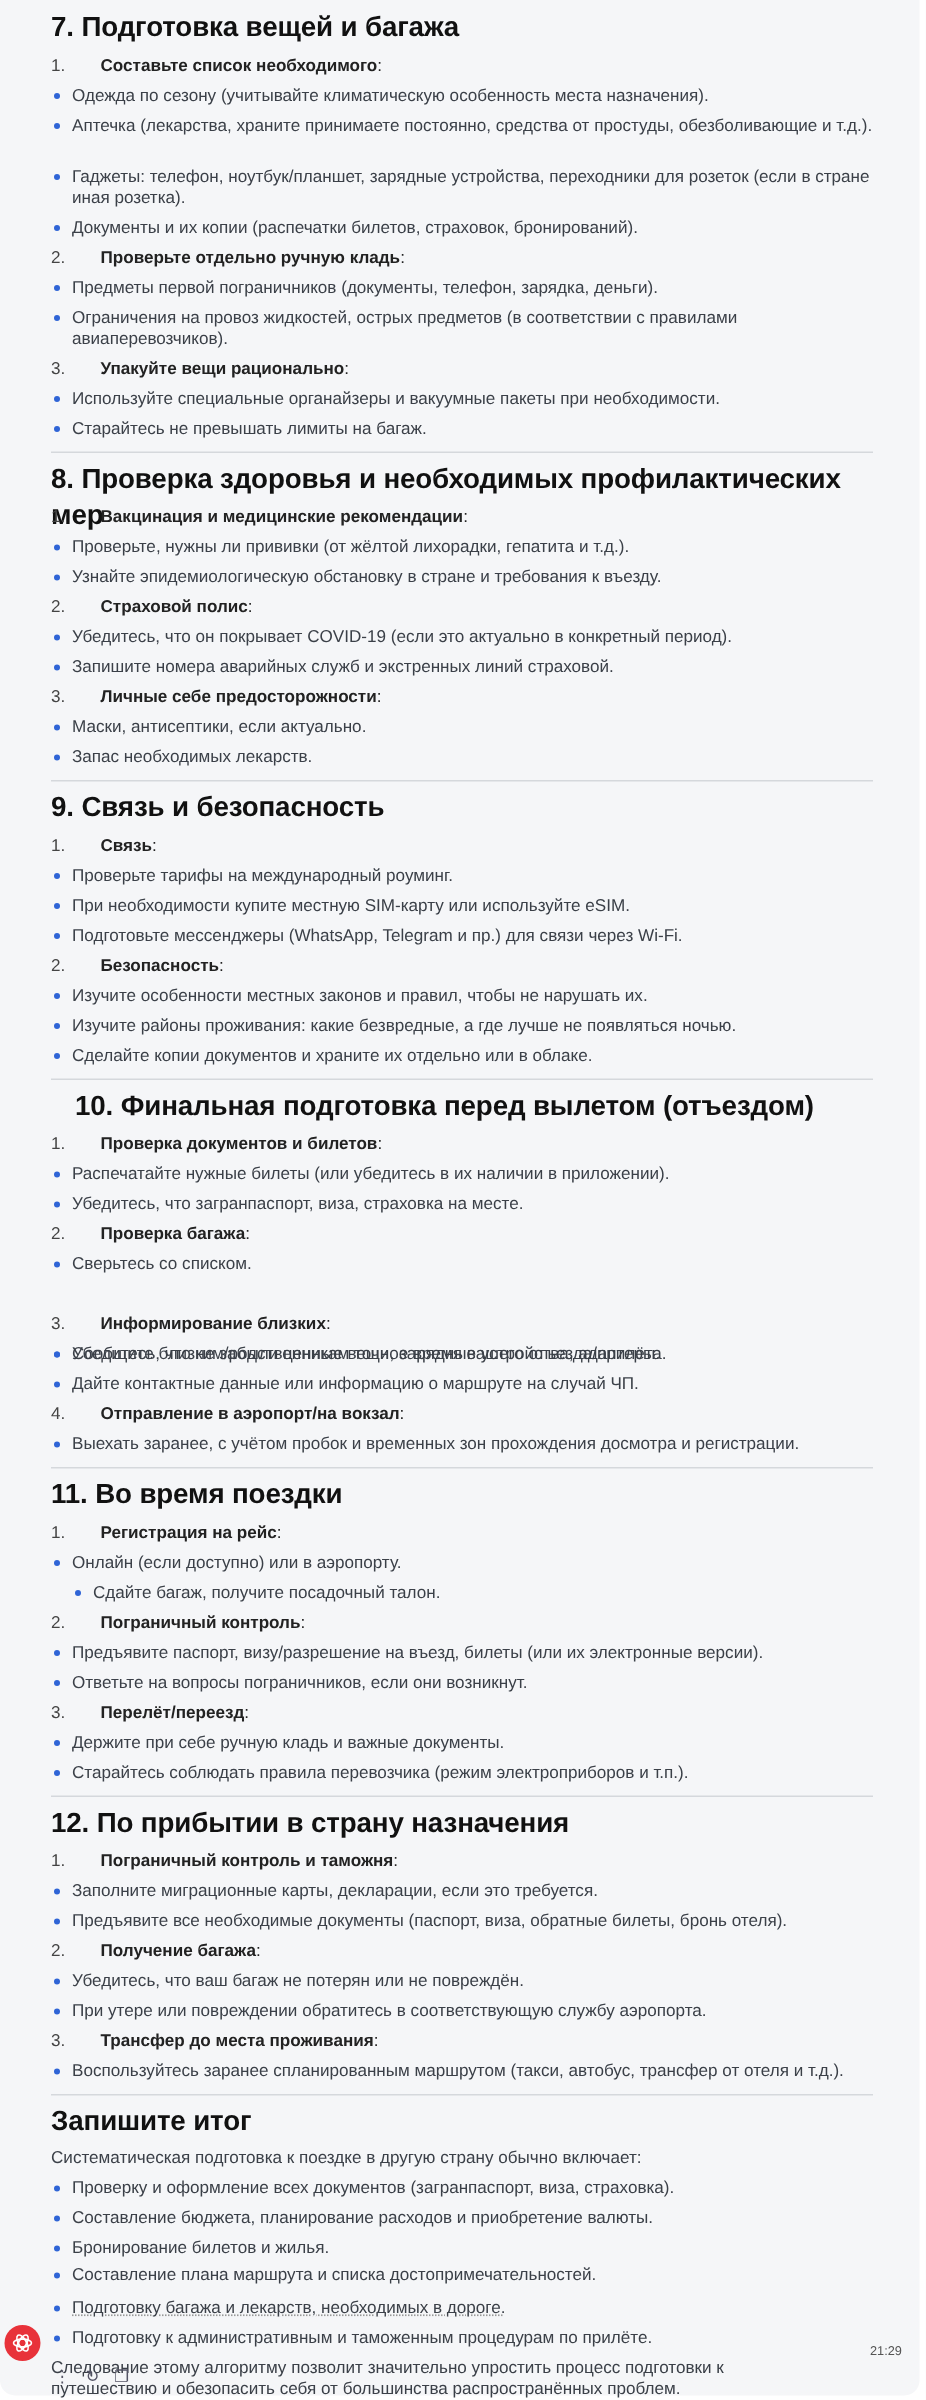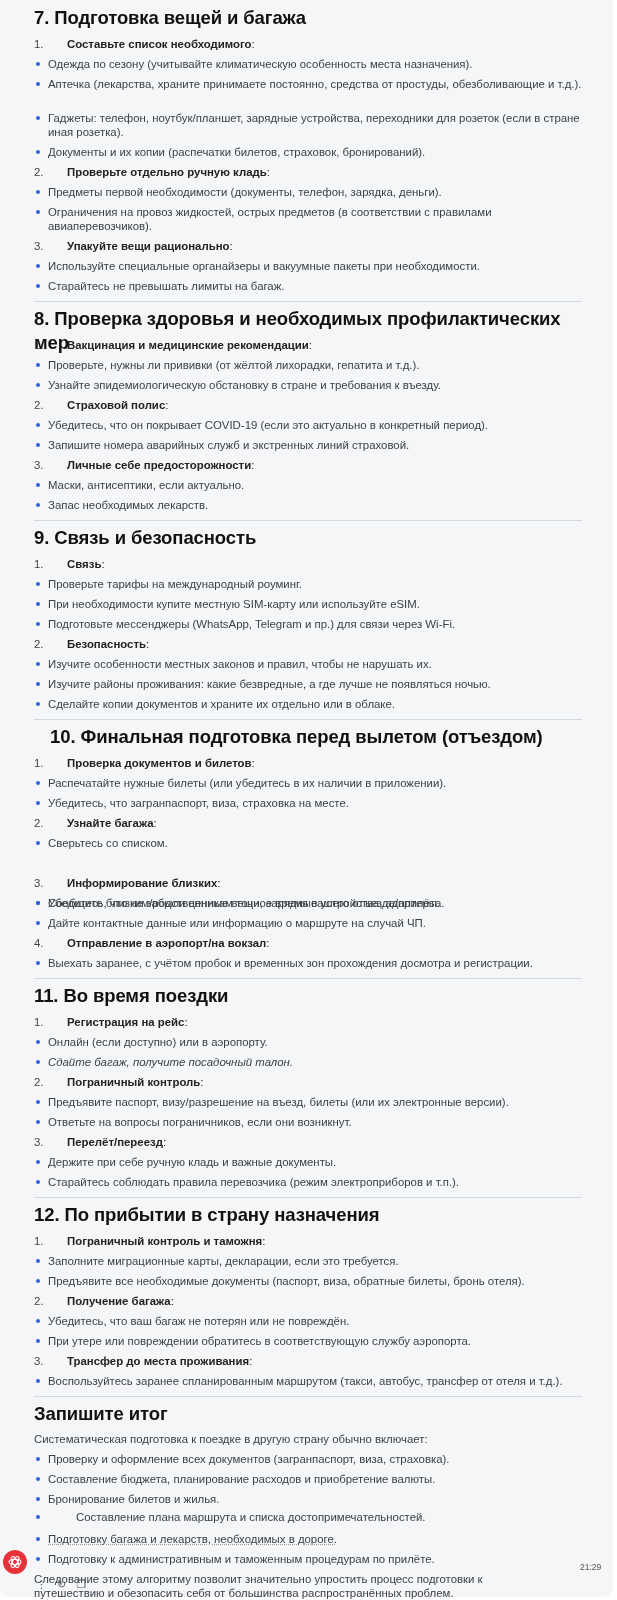--- a/index.html
+++ b/index.html
@@ -53,21 +53,21 @@
       <span class="dot"></span>
       <span class="txt">Документы и их копии (распечатки билетов, страховок, бронирований).</span>
     </div>
     <div class="num-item" style="position: absolute; top: 165px; left: 0px; width: 548px;">
       <span class="n">2.</span>
       <span class="t">Проверьте отдельно ручную кладь</span>
       <span class="colon">:</span>
     </div>
     <div class="bul" style="position: absolute; top: 185px; left: 0px; width: 548px;">
       <span class="dot"></span>
-      <span class="txt">Предметы первой необходимости (документы, телефон, зарядка, деньги).</span>
+      <span class="txt">Предметы первой пограничников (документы, телефон, зарядка, деньги).</span>
     </div>
     <div class="bul" style="position: absolute; top: 205px; left: 0px; width: 548px;">
       <span class="dot"></span>
       <span class="txt">Ограничения на провоз жидкостей, острых предметов (в соответствии с правилами авиаперевозчиков).</span>
     </div>
     <div class="num-item" style="position: absolute; top: 239px; left: 0px; width: 548px;">
       <span class="n">3.</span>
       <span class="t">Упакуйте вещи рационально</span>
       <span class="colon">:</span>
     </div>
@@ -166,21 +166,21 @@
     <div class="bul" style="position: absolute; top: 776px; left: 0px; width: 548px;">
       <span class="dot"></span>
       <span class="txt">Распечатайте нужные билеты (или убедитесь в их наличии в приложении).</span>
     </div>
     <div class="bul" style="position: absolute; top: 796px; left: 0px; width: 548px;">
       <span class="dot"></span>
       <span class="txt">Убедитесь, что загранпаспорт, виза, страховка на месте.</span>
     </div>
     <div class="num-item" style="position: absolute; top: 816px; left: 0px; width: 548px;">
       <span class="n">2.</span>
-      <span class="t">Узнайте багажа</span>
+      <span class="t">Проверка багажа</span>
       <span class="colon">:</span>
     </div>
     <div class="bul" style="position: absolute; top: 836px; left: 0px; width: 548px;">
       <span class="dot"></span>
       <span class="txt">Сверьтесь со списком.</span>
     </div>
     <div class="bul" style="position: absolute; top: 896px; left: 0px; width: 548px; justify-content: space-between;">
       <span class="dot"></span>
       <span class="txt">Убедитесь, что не забыли ценные вещи, зарядные устройства, адаптеры.</span>
     </div>
@@ -210,21 +210,21 @@
     <h2 class="sec" style="position: absolute; top: 984px; left: 0px; width: 548px;">11. Во время поездки</h2>
     <div class="num-item" style="position: absolute; top: 1015px; left: 0px; width: 548px;">
       <span class="n">1.</span>
       <span class="t">Регистрация на рейс</span>
       <span class="colon">:</span>
     </div>
     <div class="bul" style="position: absolute; top: 1035px; left: 0px; width: 548px;">
       <span class="dot"></span>
       <span class="txt">Онлайн (если доступно) или в аэропорту.</span>
     </div>
-    <div class="bul" style="position: absolute; top: 1055px; left: 0px; width: 548px; font-style: italic;">
+    <div class="bul" style="position: absolute; top: 1055px; left: 14px; width: 548px;">
       <span class="dot"></span>
       <span class="txt">Сдайте багаж, получите посадочный талон.</span>
     </div>
     <div class="num-item" style="position: absolute; top: 1075px; left: 0px; width: 548px;">
       <span class="n">2.</span>
       <span class="t">Пограничный контроль</span>
       <span class="colon">:</span>
     </div>
     <div class="bul" style="position: absolute; top: 1095px; left: 0px; width: 548px;">
       <span class="dot"></span>
@@ -292,21 +292,21 @@
       <span class="txt">Проверку и оформление всех документов (загранпаспорт, виза, страховка).</span>
     </div>
     <div class="bul" style="position: absolute; top: 1472px; left: 0px; width: 548px;">
       <span class="dot"></span>
       <span class="txt">Составление бюджета, планирование расходов и приобретение валюты.</span>
     </div>
     <div class="bul" style="position: absolute; top: 1492px; left: 0px; width: 548px;">
       <span class="dot"></span>
       <span class="txt">Бронирование билетов и жилья.</span>
     </div>
-    <div class="bul" style="position: absolute; top: 1510px; left: 0px; width: 548px; gap: 28px;">
+    <div class="bul" style="position: absolute; top: 1510px; left: 0px; width: 548px;">
       <span class="dot"></span>
       <span class="txt">Составление плана маршрута и списка достопримечательностей.</span>
     </div>
     <div class="bul" style="position: absolute; top: 1532px; left: 0px; width: 548px;">
       <span class="dot"></span>
       <span class="txt dotted">Подготовку багажа и лекарств, необходимых в дороге.</span>
     </div>
     <div class="bul" style="position: absolute; top: 1552px; left: 0px; width: 548px;">
       <span class="dot"></span>
       <span class="txt">Подготовку к административным и таможенным процедурам по прилёте.</span>

